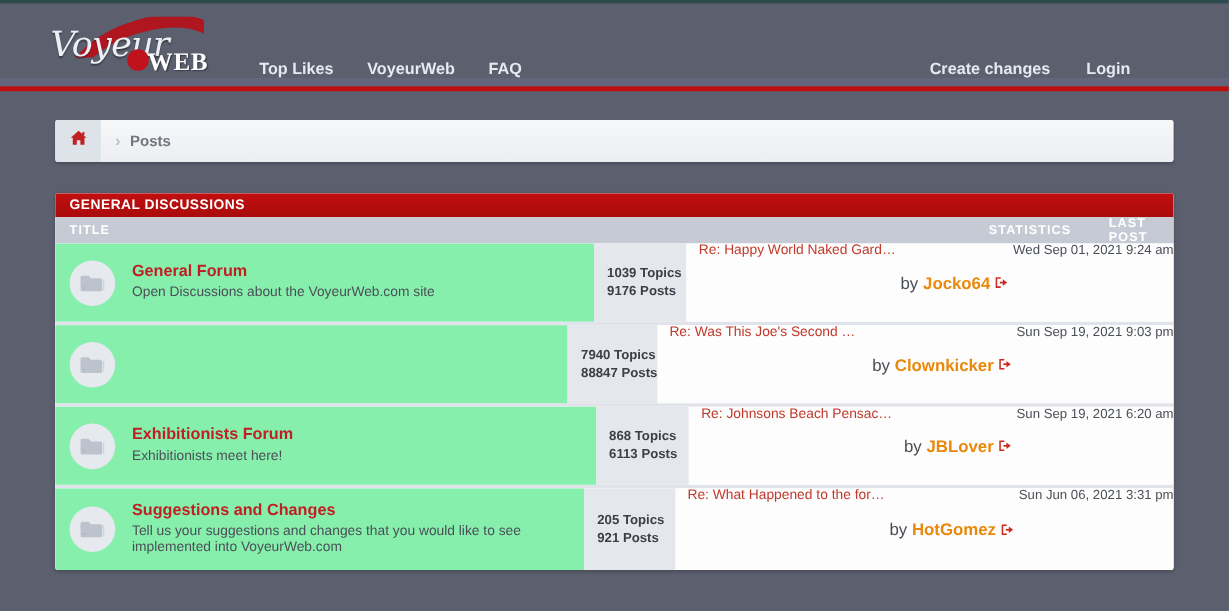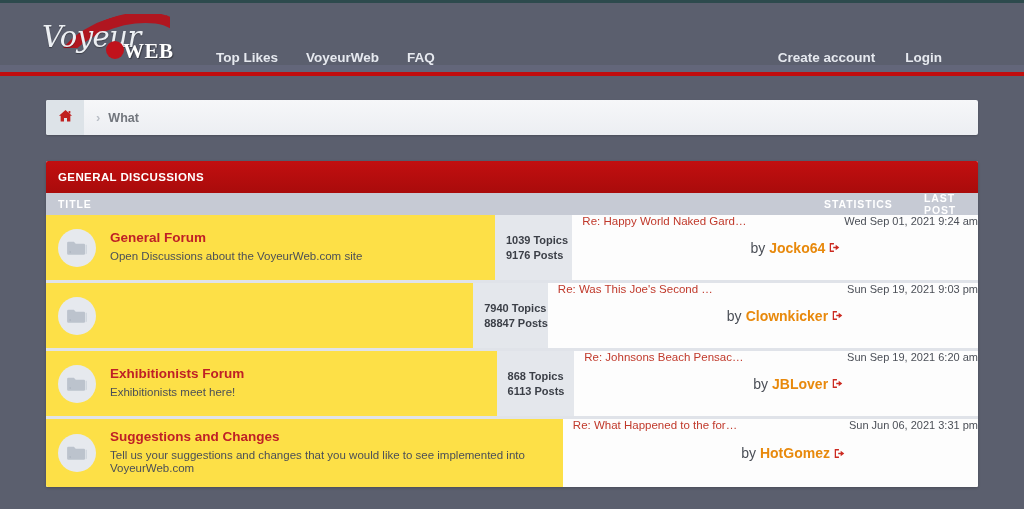--- a/index.html
+++ b/index.html
@@ -118,21 +118,21 @@
   
   .forum-block {
     margin-top: 26px;
     background: #ffffff;
     border-radius: 2px;
     overflow: hidden;
     box-shadow: 0 1px 3px rgba(0,0,0,.2);
   }
   .cat-header {
     background: linear-gradient(180deg,#c20f10 0%, #a90b0b 100%);
-    height: 32px;
+    height: 20px;
     display: flex; align-items: center;
     padding-left: 12px;
   }
   .cat-header-title {
     color: #ffffff;
     font-size: 11.5px;
     font-weight: bold;
     letter-spacing: .4px;
   }
 
@@ -158,21 +158,21 @@
     min-height: 68px;
     border-bottom: 3px solid #e0e3e9;
     background: #ffffff;
   }
   .forum-row:last-child { border-bottom: none; }
 
   .cell-title {
     width: 645px;
     display: flex; align-items: center;
     padding: 10px 10px 10px 12px;
-    background: #fde047;
+    background: #86efac;
   }
   .folder-icon {
     width: 38px; height: 38px;
     border-radius: 50%;
     background: #e6e9ee;
     flex: 0 0 38px;
     margin-right: 14px;
     display: flex; align-items: center; justify-content: center;
   }
   .forum-text { display: flex; flex-direction: column; gap: 4px; }
@@ -240,21 +240,21 @@
     <div class="logo-web">WEB</div>
   </div>
 
   <nav class="nav-left">
     <a class="nav-link">Top Likes</a>
     <a class="nav-link">VoyeurWeb</a>
     <a class="nav-link">FAQ</a>
   </nav>
 
   <nav class="nav-right">
-    <a class="nav-link">Create account</a>
+    <a class="nav-link">Create changes</a>
     <a class="nav-link">Login</a>
   </nav>
 
 </div>
 
 <div class="header-lower-band"></div>
 <div class="red-rule"></div>
 
 <div class="page">
 <div class="wrap">
@@ -263,21 +263,21 @@
     <div class="bc-home-cell">
       <span>
         <svg width="15" height="14" viewBox="0 0 16 15" aria-hidden="true">
           <path d="M8 1 L15 7.2 L13.2 7.2 L13.2 13.5 L9.6 13.5 L9.6 9.6 L6.4 9.6 L6.4 13.5 L2.8 13.5 L2.8 7.2 L1 7.2 Z" fill="#c0201f"></path>
           <rect x="11.3" y="2.2" width="1.9" height="2.6" fill="#c0201f"></rect>
         </svg>
       </span>
     </div>
     <div class="bc-body">
       <span class="bc-chevron">›</span>
-      <span class="bc-label">What</span>
+      <span class="bc-label">Posts</span>
     </div>
   </div>
 
   <div class="forum-block">
 
     <div class="cat-header">
       <span class="cat-header-title">GENERAL DISCUSSIONS</span>
     </div>
 
     <div class="col-head-row">
@@ -402,20 +402,24 @@
           <path d="M21.6 6.4 L23 6.4 L23 15.6 A1.4 1.4 0 0 1 21.6 17 Z" fill="#cfd5dd"></path>
           <circle cx="4.4" cy="14.4" r="0.8" fill="#a7afba"></circle>
         </svg>
       </div>
       <div class="forum-text">
         <a class="forum-name">Suggestions and Changes</a>
         <div class="forum-desc">Tell us your suggestions and changes that you would like to see implemented into VoyeurWeb.com</div>
       </div>
     </div>
 
+    <div class="cell-stats">
+      <div class="stat-line">205 Topics</div>
+      <div class="stat-line">921 Posts</div>
+    </div>
 
     <div class="cell-last">
       <a class="lp-subject">Re: What Happened to the for…</a>
       <div class="lp-by">
         <span>by</span>
         <a class="lp-user">HotGomez</a>
         <span class="lp-goto">
           <svg width="11" height="11" viewBox="0 0 12 12" aria-hidden="true">
             <path d="M0.8 1.2 H5.4 V2.6 H2.2 V9.4 H5.4 V10.8 H0.8 Z" fill="#cc2a21"></path>
             <path d="M7.3 3.0 L11.2 6.0 L7.3 9.0 Z" fill="#cc2a21"></path>

